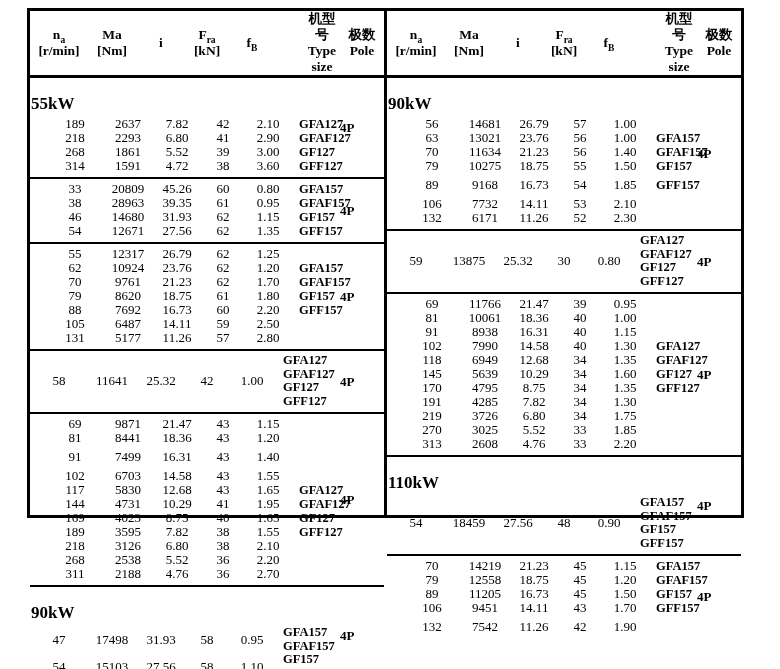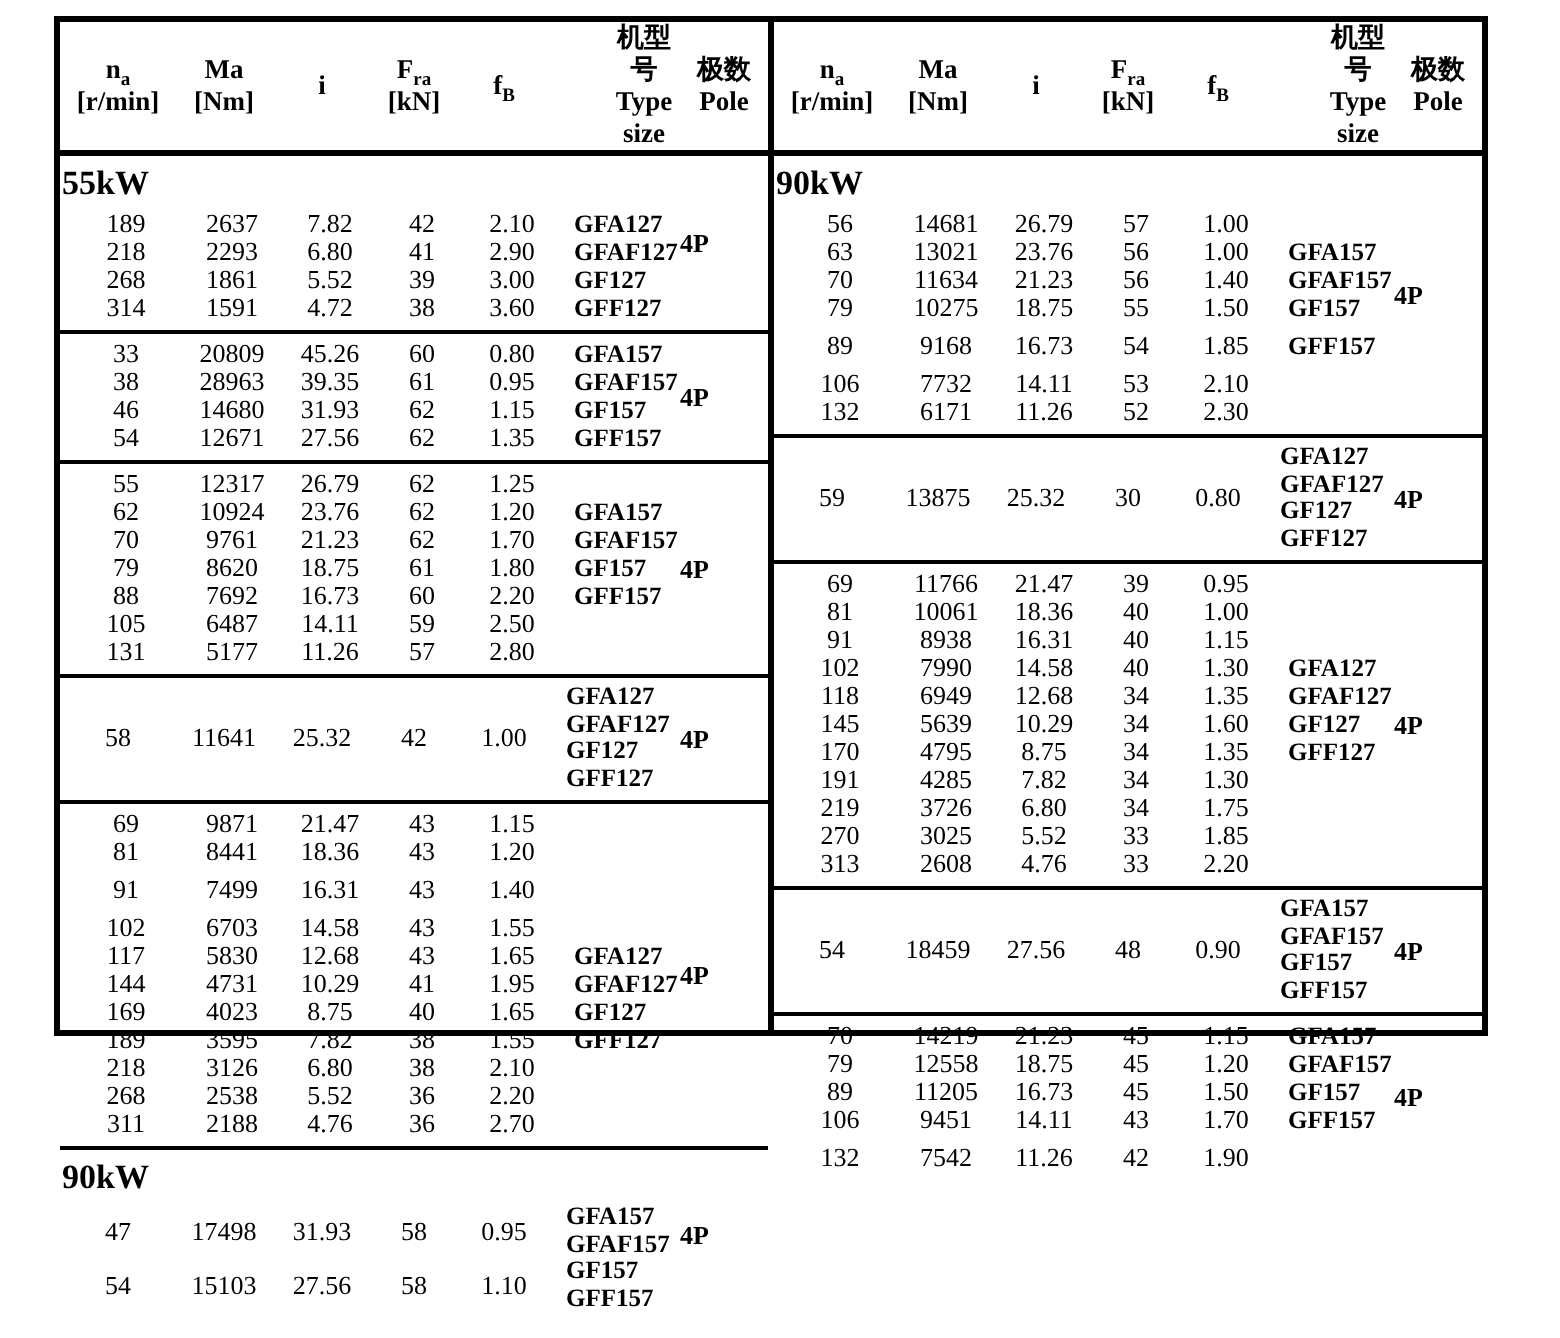--- a/index.html
+++ b/index.html
@@ -34,23 +34,23 @@
   .w4{width:48px;flex:0 0 48px;}
   .wt{flex:1 1 auto;min-width:0;margin-left:28px;}
   .wp{width:44px;flex:0 0 44px;}
 
   .blocks{flex:1;display:flex;flex-direction:column;min-height:0;}
   .block{display:flex;flex-direction:row;border-top:2px solid #000;}
   .block.first{border-top:none;}
   .blocks .block:last-child{flex:1 1 auto;}
   .block-main{flex:1;display:flex;flex-direction:column;min-width:0;}
   .section-title{
-    font-weight:bold;font-size:17px;line-height:20px;padding:4px 0 0 1px;
-  }
-  .rows{padding:3px 4px 4px;display:flex;flex-direction:column;flex:1;justify-content:center;}
+    font-weight:bold;font-size:17px;line-height:20px;padding:16px 0 0 1px;
+  }
+  .rows{padding:3px 16px 4px;display:flex;flex-direction:column;flex:1;justify-content:center;}
   .row{display:flex;flex-direction:row;font-size:13px;line-height:14px;white-space:nowrap;}
   .row.gap{margin-top:5px;}
   .c{text-align:center;flex-shrink:0;}
   .c.type{
     flex:1 1 auto;text-align:left;padding-left:7px;font-weight:bold;
     font-size:12.5px;overflow:visible;
   }
   
   .split{display:flex;flex-direction:row;flex:1;padding:3px 0 4px;}
   .split .nums{
@@ -617,20 +617,21 @@
                   <span class="c type"></span>
                 </div>
               </div>
             </div>
             <div class="pole">
               <span>4P</span>
             </div>
           </div>
           <div class="block">
             <div class="block-main">
+              <div class="section-title">110kW</div>
               <div class="split">
                 <div class="nums">
                   <div class="row">
                     <span class="c w0">54</span>
                     <span class="c w1">18459</span>
                     <span class="c w2">27.56</span>
                     <span class="c w3">48</span>
                     <span class="c w4">0.90</span>
                   </div>
                 </div>

